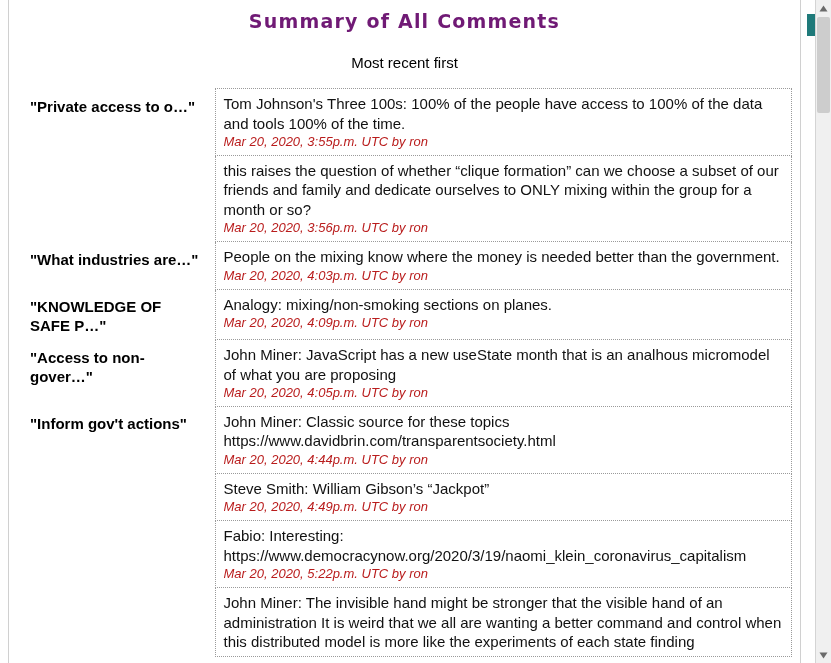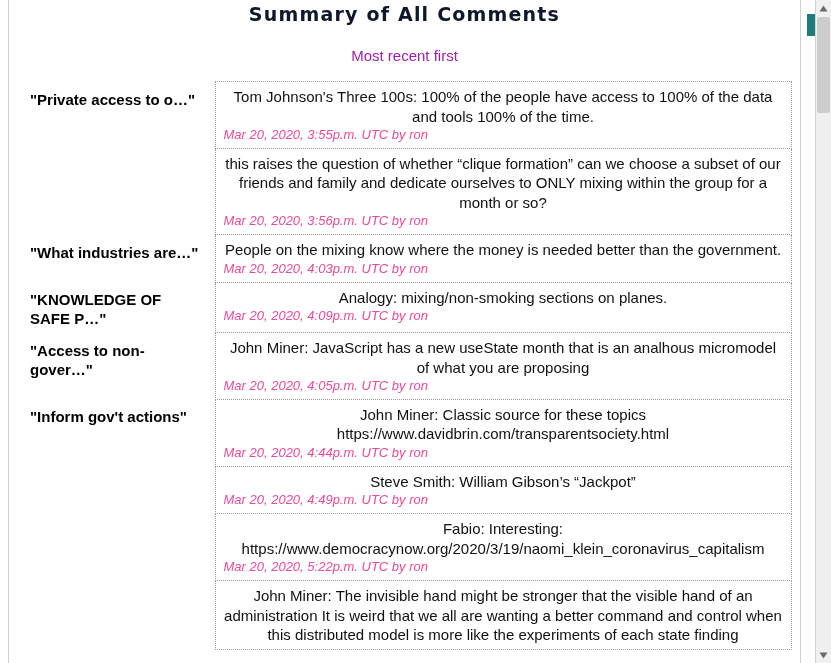--- a/index.html
+++ b/index.html
@@ -42,28 +42,28 @@
     top: 0;
     width: 791px;
     height: 663px;
     overflow: hidden;
   }
   .doc-title {
     text-align: center;
     font-size: 19px;
     font-weight: bold;
     letter-spacing: 1.2px;
-    padding-top: 3px;
-    color: #0f172a;
+    padding-top: 10px;
+    color: #701a75;
     font-family: "DejaVu Sans", sans-serif;
   }
   .doc-subtitle {
     text-align: center;
     font-size: 15px;
-    color: #a21caf;
+    color: #000000;
     margin-top: 22px;
   }
   table.comments {
     width: 772px;
     margin-top: 17px;
     margin-left: 10px;
     border-collapse: collapse;
     table-layout: fixed;
   }
   table.comments col.c-label { width: 196px; }
@@ -83,27 +83,26 @@
     border: 1px dotted #9a9a9a;
     padding: 5px 8px 4px 8px;
     font-size: 15px;
     line-height: 1.3;
     color: #111;
     word-wrap: break-word;
   }
   .c-text {
     display: block;
     white-space: pre-wrap;
-    text-align: center;
   }
   .c-meta {
     display: block;
     font-style: italic;
     font-size: 13px;
-    color: #ec4899;
+    color: #b91c1c;
     margin-top: 1px;
   }
   
   .scrollbar {
     position: absolute;
     right: 0;
     top: 0;
     width: 16px;
     height: 663px;
     background: #f0f0f0;

